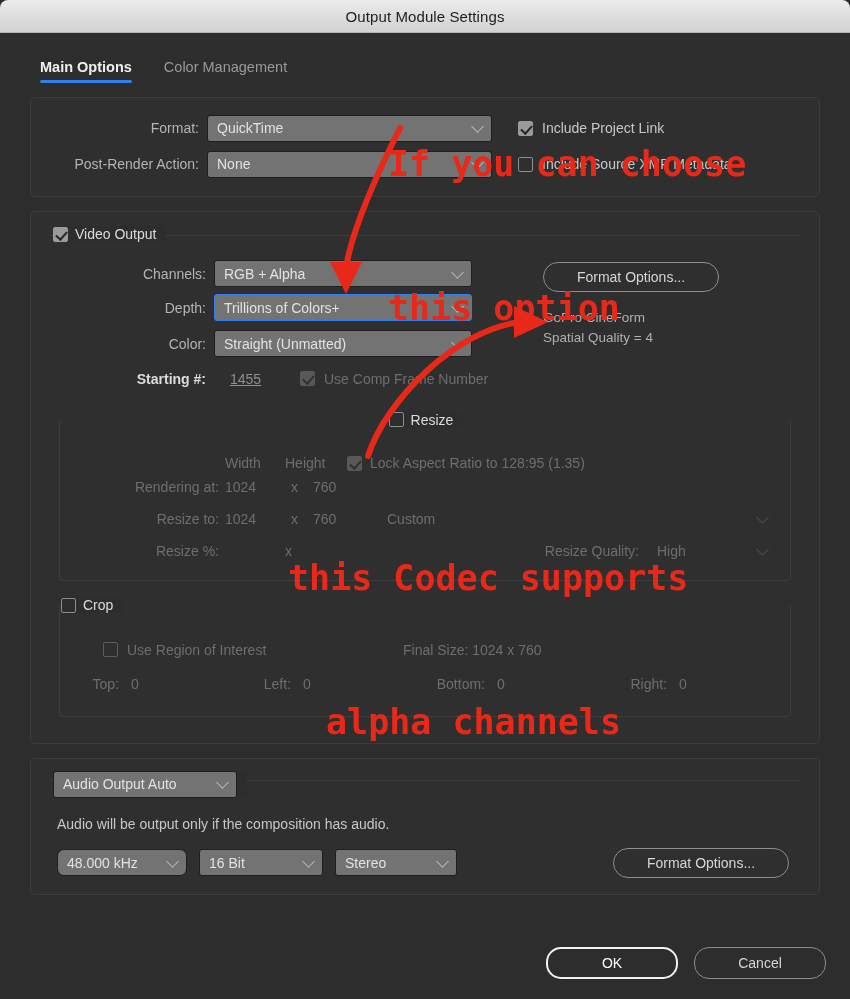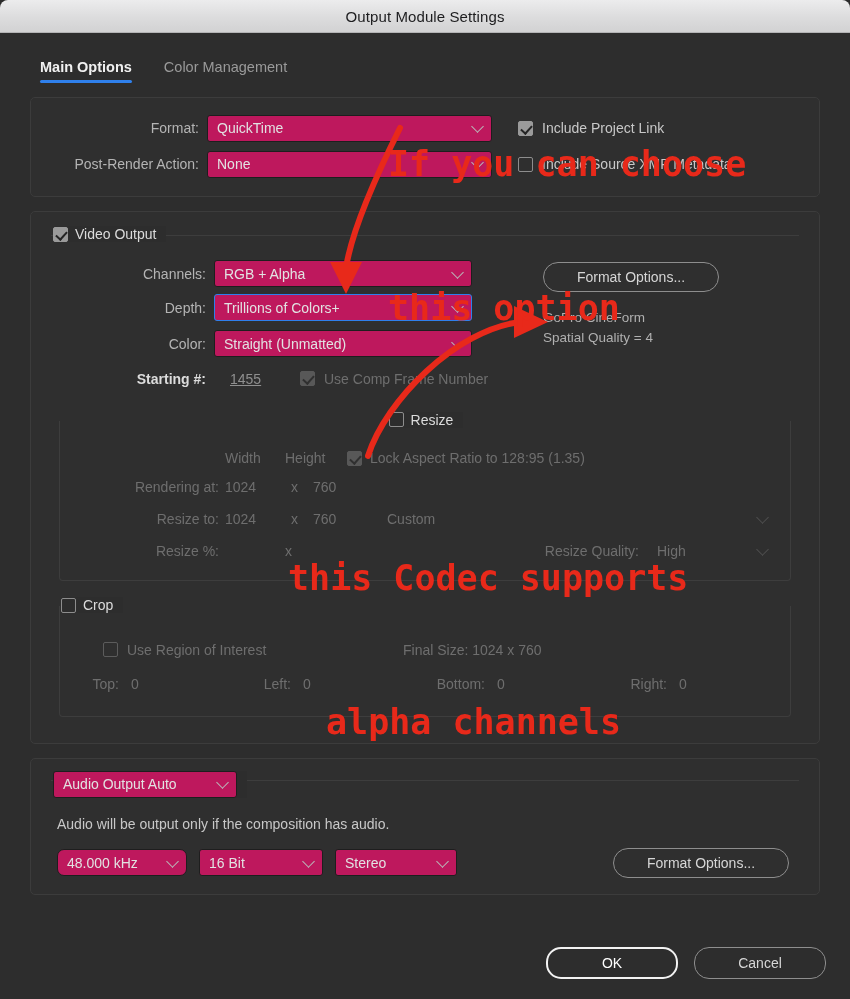--- a/index.html
+++ b/index.html
@@ -84,21 +84,21 @@
 
   .lbl { font-size: 14px; color: #c8c8c8; }
   .lbl.dimmed { color: #6e6e6e; }
   .lbl.bright { color: #dcdcdc; }
   .rowlabel { font-size: 14px; color: #b4b4b4; text-align: right; }
   .rowlabel.dimmed { color: #6e6e6e; }
 
   
   .sel {
     position: relative; height: 27px; border-radius: 3px;
-    background: #be185d; border: 1px solid #1e1e1e;
+    background: #737373; border: 1px solid #1e1e1e;
     display: flex; align-items: center; padding: 0 26px 0 9px;
     font-size: 14px; color: #e2e2e2; cursor: default;
   }
   .sel .chev {
     position: absolute; right: 9px; top: 50%; width: 9px; height: 9px;
     margin-top: -6px;
     border: solid #b9b9b9; border-width: 0 1.6px 1.6px 0;
     transform: rotate(45deg);
   }
   .sel.focus { border: 1.5px solid #2f80ec; }
@@ -235,21 +235,21 @@
         <div class="fgroup" style="margin:16px 8px 0 8px;">
           <div class="fborder"></div>
           <div style="position:relative; padding-left:2px;text-align:center;">
             <span class="flegend">
               <span class="cb"></span>
               <span class="lbl bright">Resize</span>
             </span>
           </div>
 
           <div style="padding:14px 14px 14px 0;">
-            <div style="display:flex; align-items:center; height:26px;">
+            <div style="display:flex; align-items:flex-end; height:26px;">
               <div style="width:166px;"></div>
               <div class="valtext dim" style="width:60px;">Width</div>
               <div class="valtext dim" style="width:62px;">Height</div>
               <div style="display:flex; align-items:center; gap:8px;">
                 <span class="cb dim checked"></span>
                 <span class="lbl dimmed">Lock Aspect Ratio to 128:95 (1.35)</span>
               </div>
             </div>
 
             <div style="display:flex; align-items:center; height:32px;">

